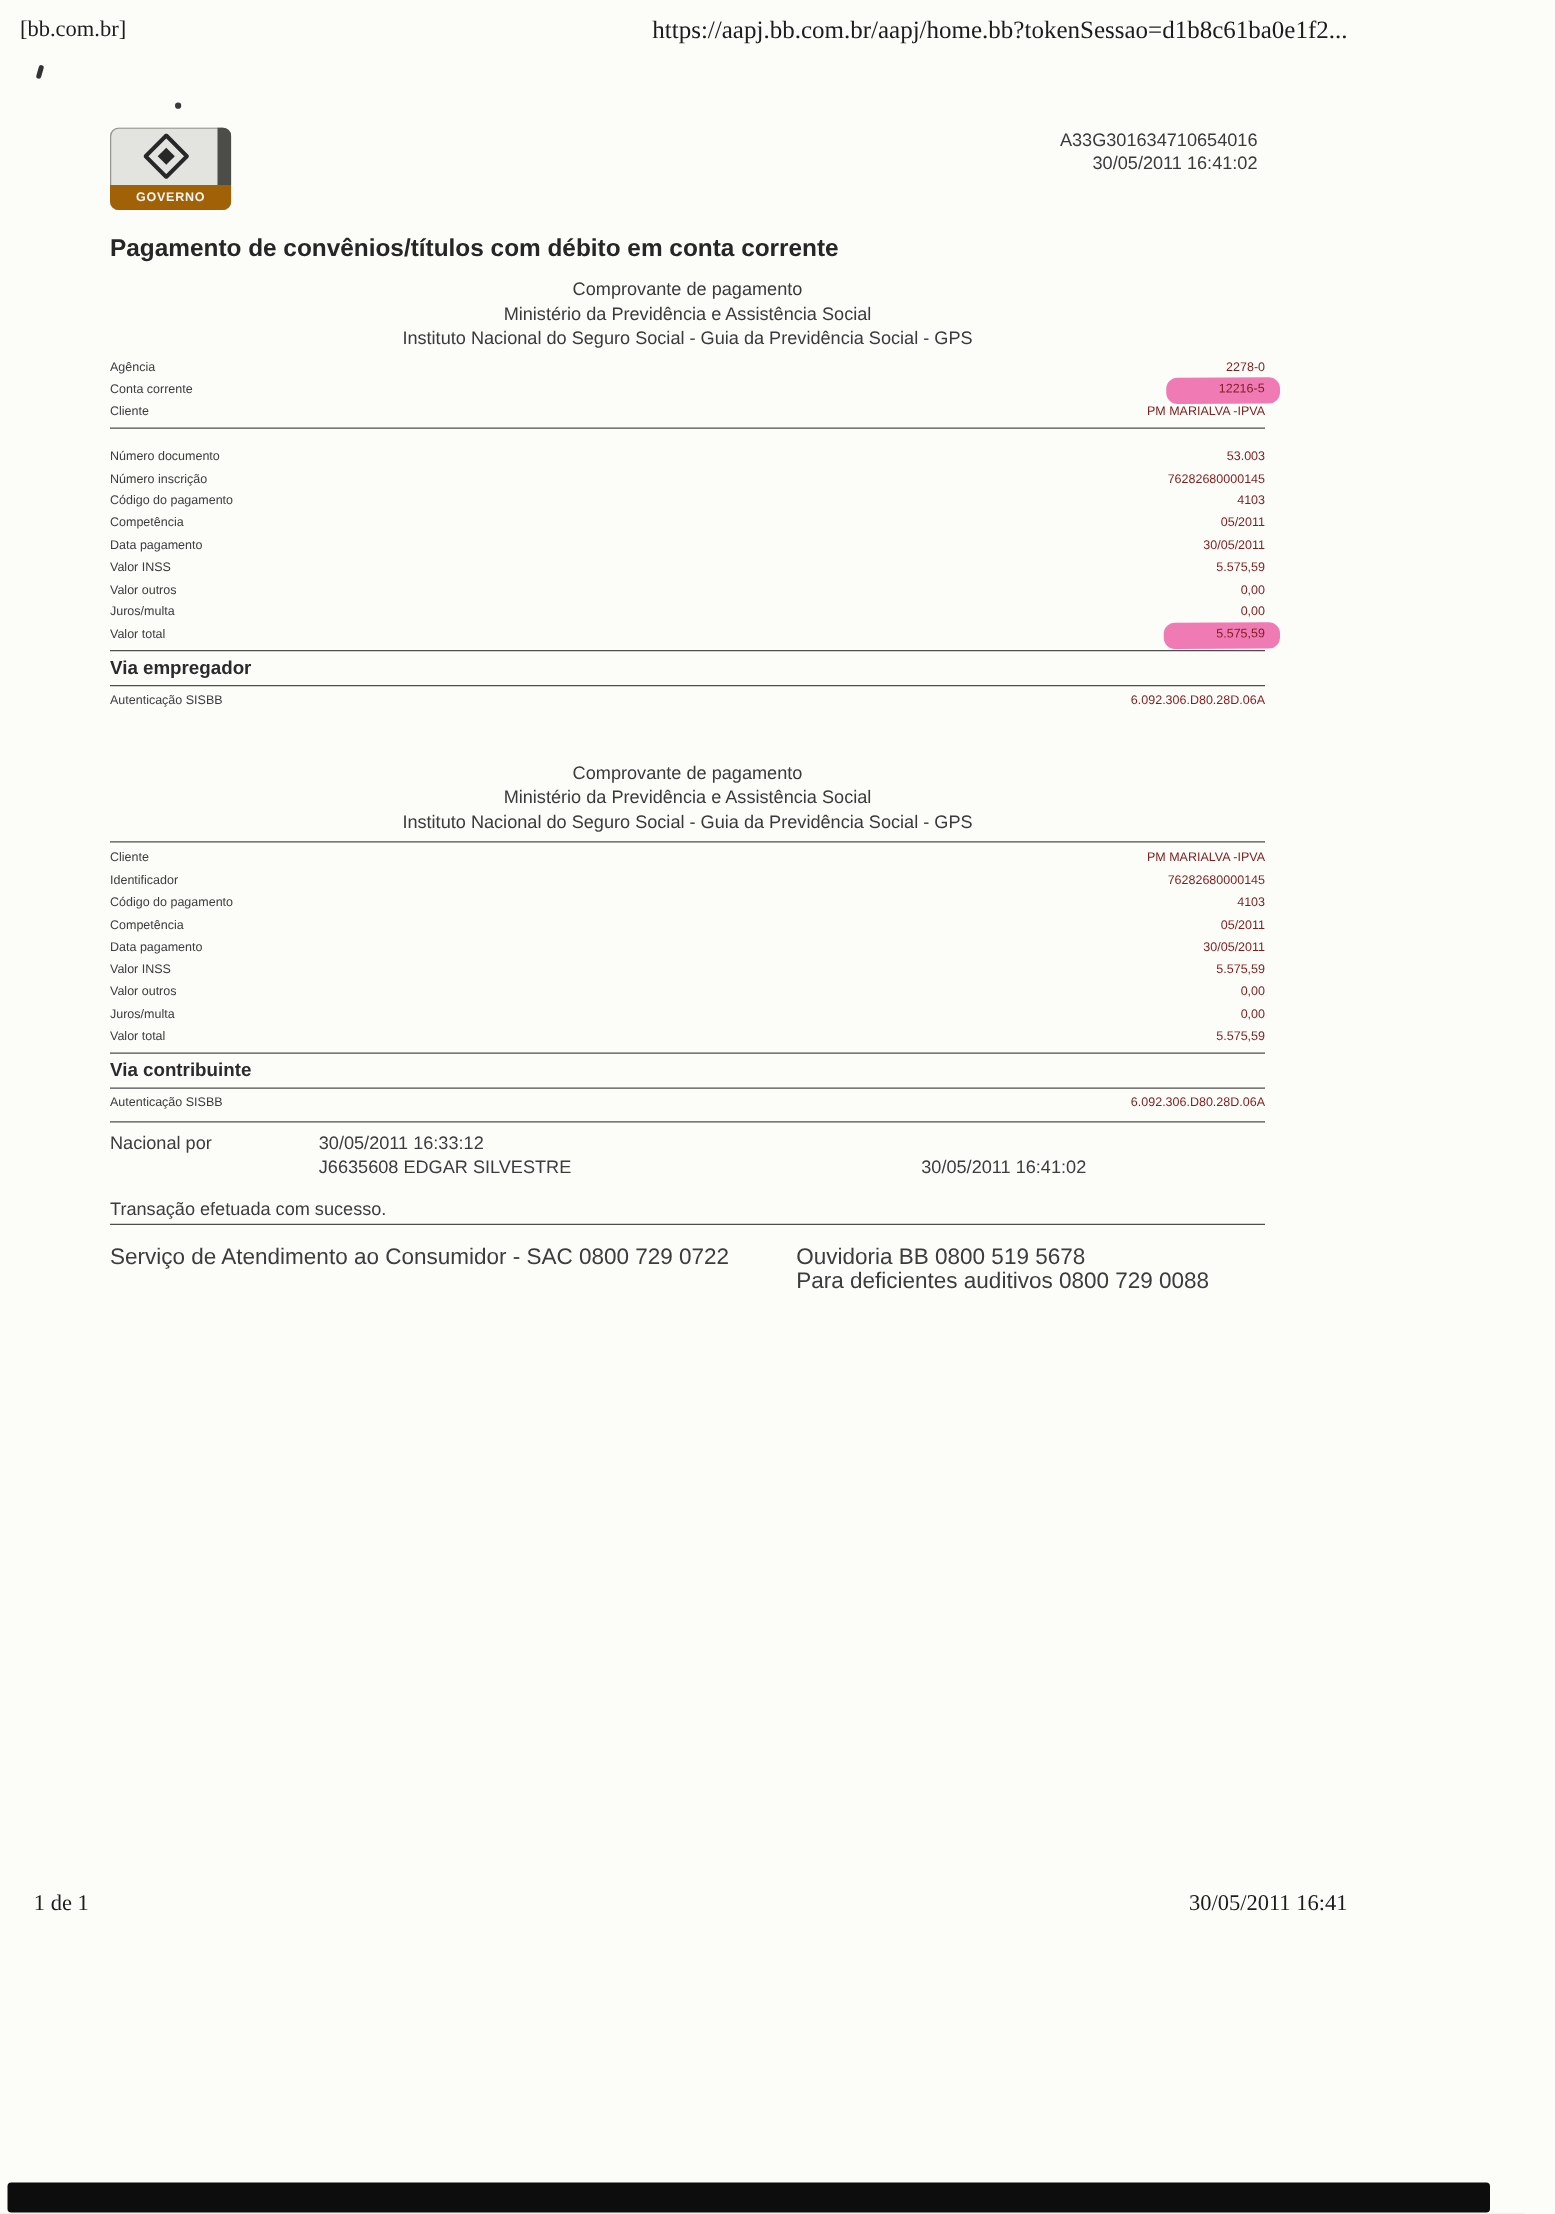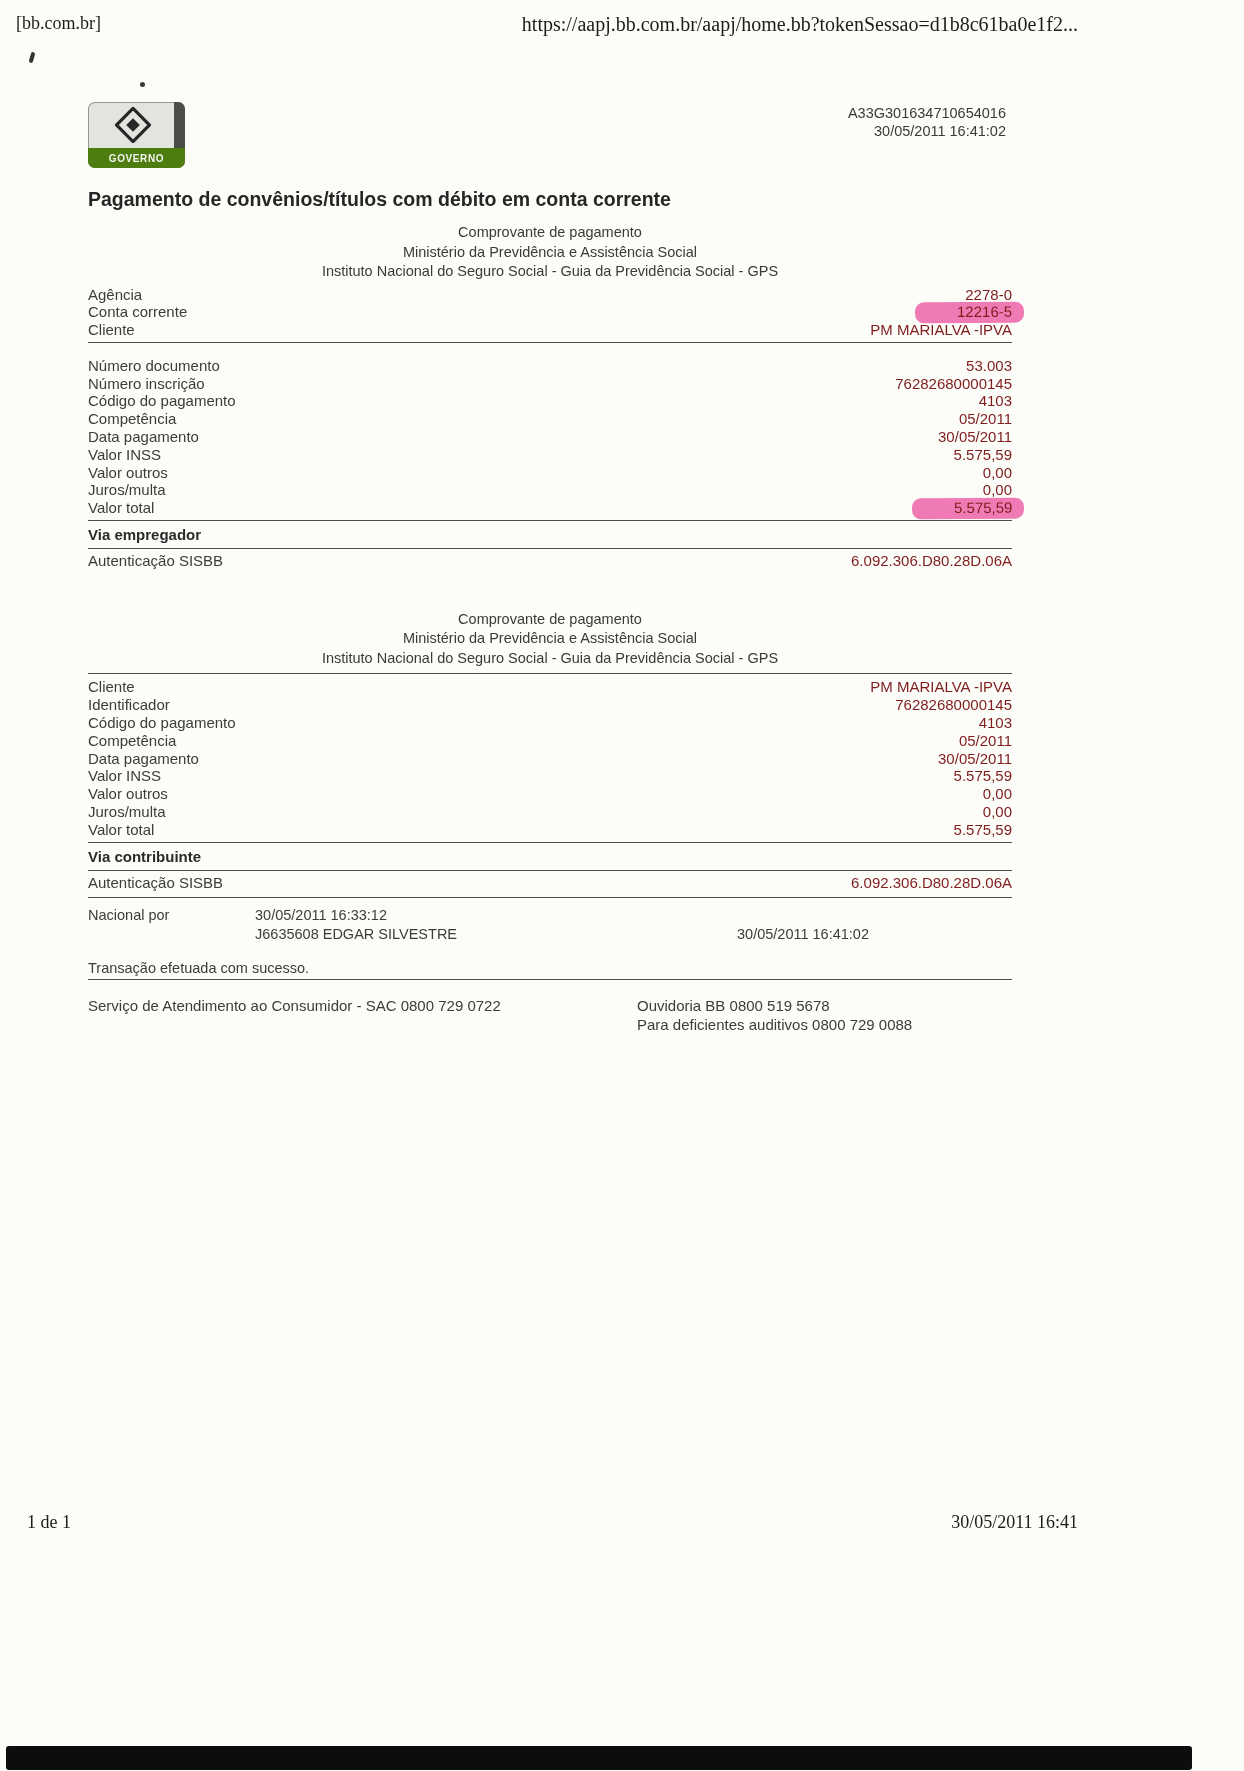--- a/index.html
+++ b/index.html
@@ -13,34 +13,34 @@
   .print-site{position:absolute;top:13px;left:16px;font-family:"Liberation Serif",serif;font-size:18px;color:#1c1c1c}
   .print-url{position:absolute;top:13px;right:166px;font-family:"Liberation Serif",serif;font-size:20px;color:#1c1c1c}
   .print-page{position:absolute;top:1512px;left:27px;font-family:"Liberation Serif",serif;font-size:18px;color:#1c1c1c}
   .print-date{position:absolute;top:1512px;right:166px;font-family:"Liberation Serif",serif;font-size:18px;color:#1c1c1c}
 
   
   .logo{position:absolute;left:88px;top:102px;width:97px;height:66px;border-radius:7px;overflow:hidden;
         background:#e3e3df;box-shadow:0 0 0 1px #96968f inset}
   .logo-top{position:absolute;left:0;right:0;top:0;bottom:20px;display:flex;align-items:center;justify-content:center}
   .logo-edge{position:absolute;top:0;bottom:20px;right:0;width:11px;background:#4c4c49}
-  .logo-band{position:absolute;left:0;right:0;bottom:0;height:20px;background:#4d7c0f;color:#f4f4f2;
+  .logo-band{position:absolute;left:0;right:0;bottom:0;height:20px;background:#a16207;color:#f4f4f2;
              display:flex;align-items:center;justify-content:center;
              font-size:10px;font-weight:bold;letter-spacing:.6px}
   .bb-glyph{width:36px;height:36px;margin-right:8px}
 
   
   .stamp{position:absolute;top:104px;right:238px;text-align:right;font-size:14.5px;line-height:18px;color:#3a3a3a}
 
   
   .content{position:absolute;left:88px;top:188px;width:924px}
   .title{font-size:19.5px;font-weight:bold;color:#262626;margin:0 0 12px 0}
   .chead{text-align:center;font-size:14.5px;line-height:19.5px;color:#3a3a3a}
   .rows{margin-top:4px}
-  .row{display:flex;justify-content:space-between;align-items:center;font-size:15px;line-height:17.8px}
+  .row{display:flex;justify-content:space-between;align-items:center;font-size:10px;line-height:17.8px}
   .lbl{color:#3c3c3c;white-space:nowrap}
   .val{color:#7f1d1d;text-align:right;white-space:nowrap}
   hr.div{border:0;border-top:1px solid #4e4e4c;margin:3px 0;height:0}
   .via{font-size:15px;font-weight:bold;color:#2b2b2b;line-height:19px;padding:1px 0}
   .auth{margin-top:2px}
   .receipt2{margin-top:40px}
   .rows-detail{margin-top:14px}
 
   
   .hl{display:inline-block;background:var(--hl,#f07ab4);border-radius:9px;
@@ -50,21 +50,21 @@
   .sig{margin-top:8px;font-size:14.5px}
   .sig-row{display:flex;line-height:19px}
   .sig-label{width:167px}
   .sig-name{width:482px}
   .sig-time{flex:1}
 
   .status1{margin-top:16px;font-size:14.5px}
   .hr-status{margin-top:22px}
   .status2{margin-top:6px;font-size:14.5px}
 
-  .contact{display:flex;margin-top:16px;font-size:15px;line-height:19px}
+  .contact{display:flex;margin-top:16px;font-size:18px;line-height:19px}
   .contact-left{width:549px}
   .contact-right{flex:1}
 
   
   .speck1{position:absolute;left:30px;top:52px;width:4px;height:11px;background:#333;border-radius:2px;transform:rotate(16deg)}
   .speck2{position:absolute;left:140px;top:82px;width:5px;height:5px;background:#3a3a3a;border-radius:50%}
   .scan-bar{position:absolute;left:6px;top:1746px;width:1186px;height:24px;background:#0d0d0d;border-radius:3px}
 </style>
 </head>
 <body>

